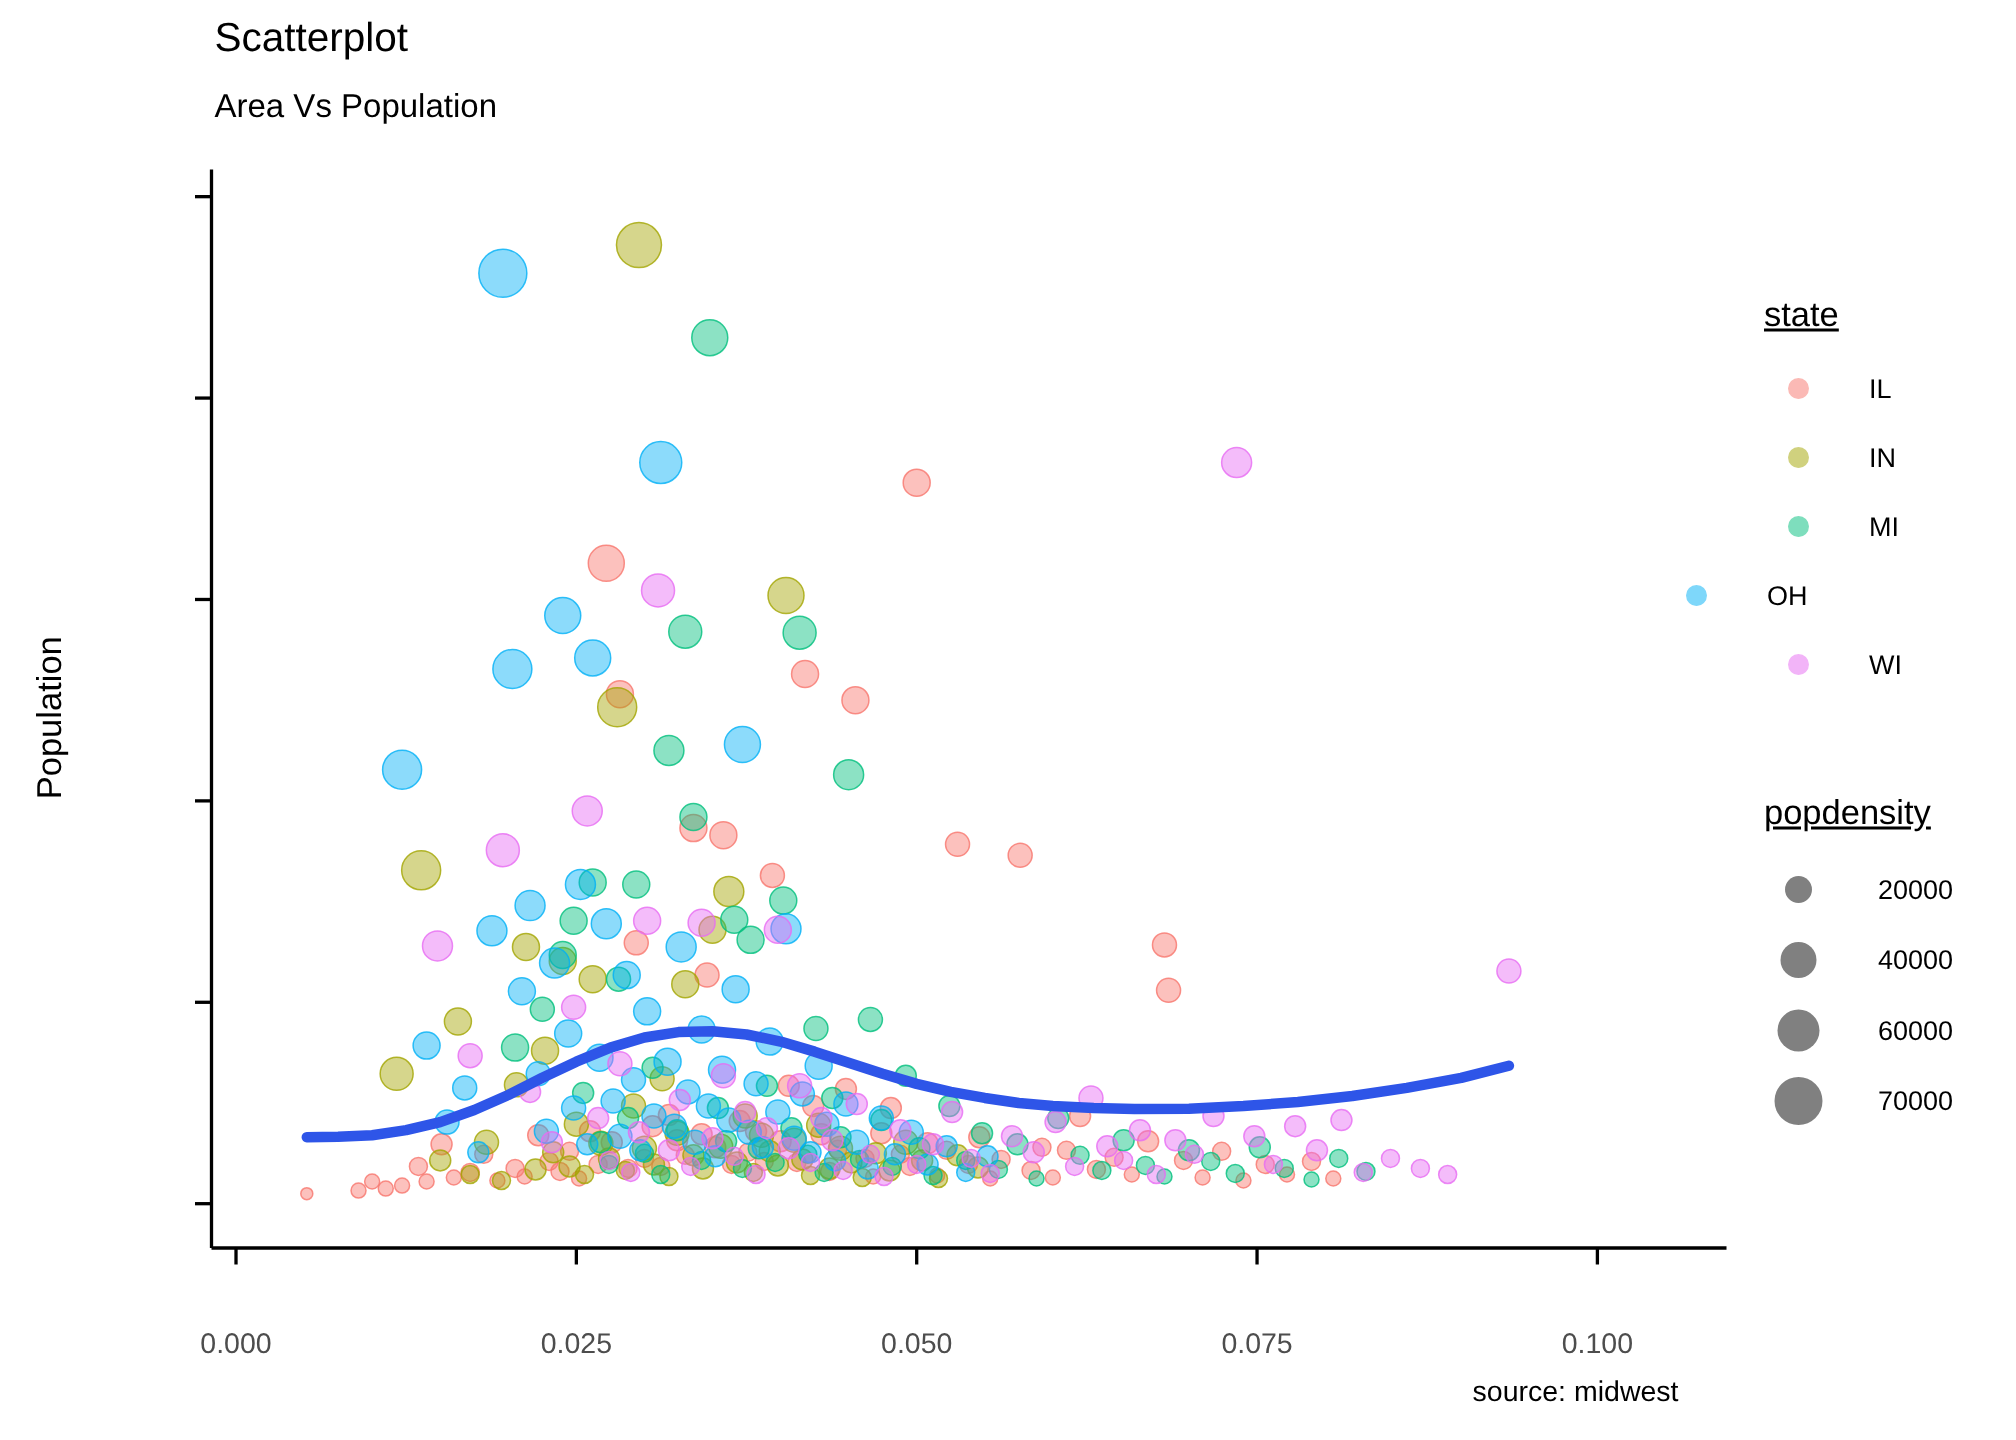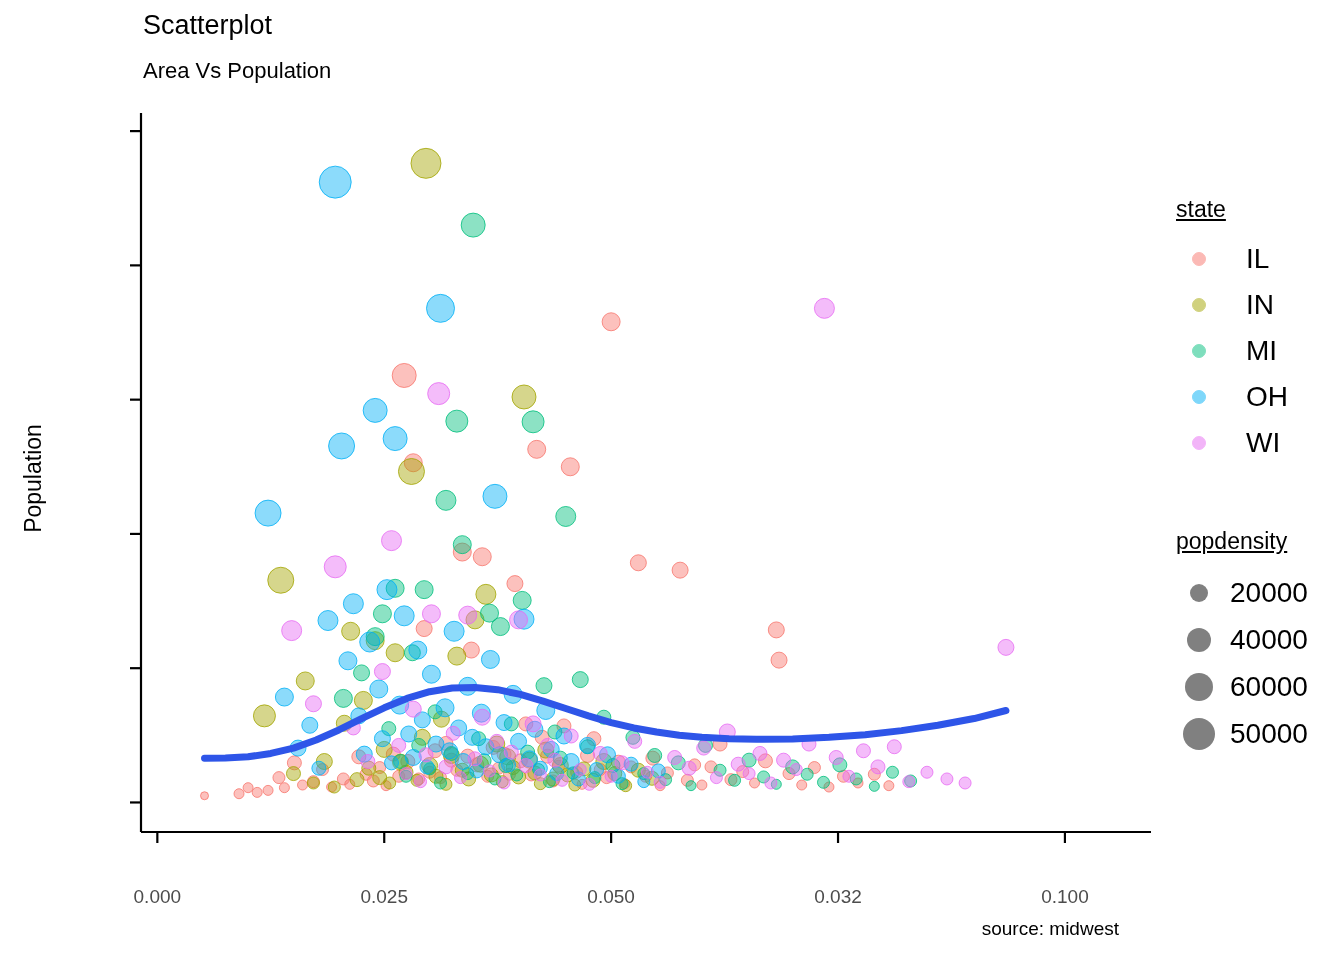--- a/index.html
+++ b/index.html
@@ -102,27 +102,27 @@
     display: flex;
     align-items: center;
     justify-content: center;
     flex: 0 0 46px;
   }
   .legend-dot {
     border-radius: 50%;
     display: block;
   }
   .legend-label {
-    font-size: 28px;
+    font-size: 18px;
     color: #000;
     margin-left: 24px;
     white-space: nowrap;
   }
   .legend-label.size {
-    margin-left: 8px;
+    margin-left: 30px;
   }
   svg.plot-layer {
     position: absolute;
     left: 0;
     top: 0;
     overflow: visible;
   }
 </style>
 </head>
 <body>
@@ -133,21 +133,21 @@
   <div class="subtitle">Area Vs Population</div>
   <div class="caption">source: midwest</div>
 
   <div class="axis-title-y">Population</div>
 
   <div class="y-ticks-holder" id="y-ticks"></div>
   <div id="x-ticks">
       <div class="tick-label x" style="left: 157.337px; top: 850px;">0.000</div>
       <div class="tick-label x" style="left: 384.235px; top: 850px;">0.025</div>
       <div class="tick-label x" style="left: 611.134px; top: 850px;">0.050</div>
-      <div class="tick-label x" style="left: 838.032px; top: 850px;">0.032</div>
+      <div class="tick-label x" style="left: 838.032px; top: 850px;">0.075</div>
       <div class="tick-label x" style="left: 1064.93px; top: 850px;">0.100</div>
     </div>
 
   <svg class="plot-layer" id="plot-svg" width="1344" height="960">
       <g>
         <line x1="141" y1="113" x2="141" y2="832" stroke="#000" stroke-width="2.2"></line>
         <line x1="141" y1="832" x2="1151" y2="832" stroke="#000" stroke-width="2.2"></line>
       </g>
       <g>
         <line x1="130" y1="802.4606741573034" x2="141" y2="802.4606741573034" stroke="#000" stroke-width="2.2"></line>
@@ -524,21 +524,21 @@
           <span class="legend-dot" style="width: 12px; height: 12px; background: rgb(163, 165, 0); opacity: 0.5; border: 1px solid rgb(163, 165, 0);"></span>
         </span>
         <span class="legend-label">IN</span>
       </div>
       <div class="legend-row" style="left: 1176px; top: 328px;">
         <span class="legend-key">
           <span class="legend-dot" style="width: 12px; height: 12px; background: rgb(0, 191, 125); opacity: 0.5; border: 1px solid rgb(0, 191, 125);"></span>
         </span>
         <span class="legend-label">MI</span>
       </div>
-      <div class="legend-row" style="left: 1176px; top: 374px;">
+      <div class="legend-row" style="left: 1108px; top: 374px;">
         <span class="legend-key">
           <span class="legend-dot" style="width: 12px; height: 12px; background: rgb(0, 176, 246); opacity: 0.5; border: 1px solid rgb(0, 176, 246);"></span>
         </span>
         <span class="legend-label">OH</span>
       </div>
       <div class="legend-row" style="left: 1176px; top: 420px;">
         <span class="legend-key">
           <span class="legend-dot" style="width: 12px; height: 12px; background: rgb(231, 107, 243); opacity: 0.5; border: 1px solid rgb(231, 107, 243);"></span>
         </span>
         <span class="legend-label">WI</span>
@@ -559,17 +559,17 @@
       <div class="legend-row" style="left: 1176px; top: 664px;">
         <span class="legend-key">
           <span class="legend-dot" style="width: 28px; height: 28px; background: rgb(128, 128, 128);"></span>
         </span>
         <span class="legend-label size">60000</span>
       </div>
       <div class="legend-row" style="left: 1176px; top: 711px;">
         <span class="legend-key">
           <span class="legend-dot" style="width: 32px; height: 32px; background: rgb(128, 128, 128);"></span>
         </span>
-        <span class="legend-label size">50000</span>
+        <span class="legend-label size">70000</span>
       </div>
     </div>
 
 </div>
 
 </body></html>

